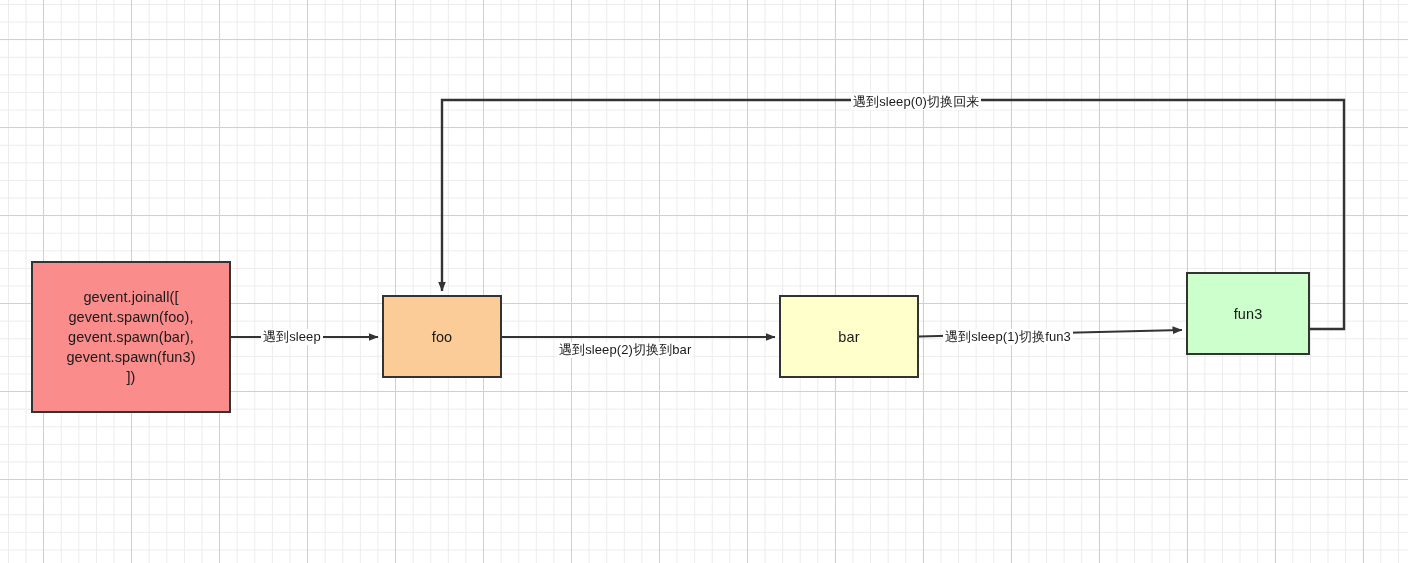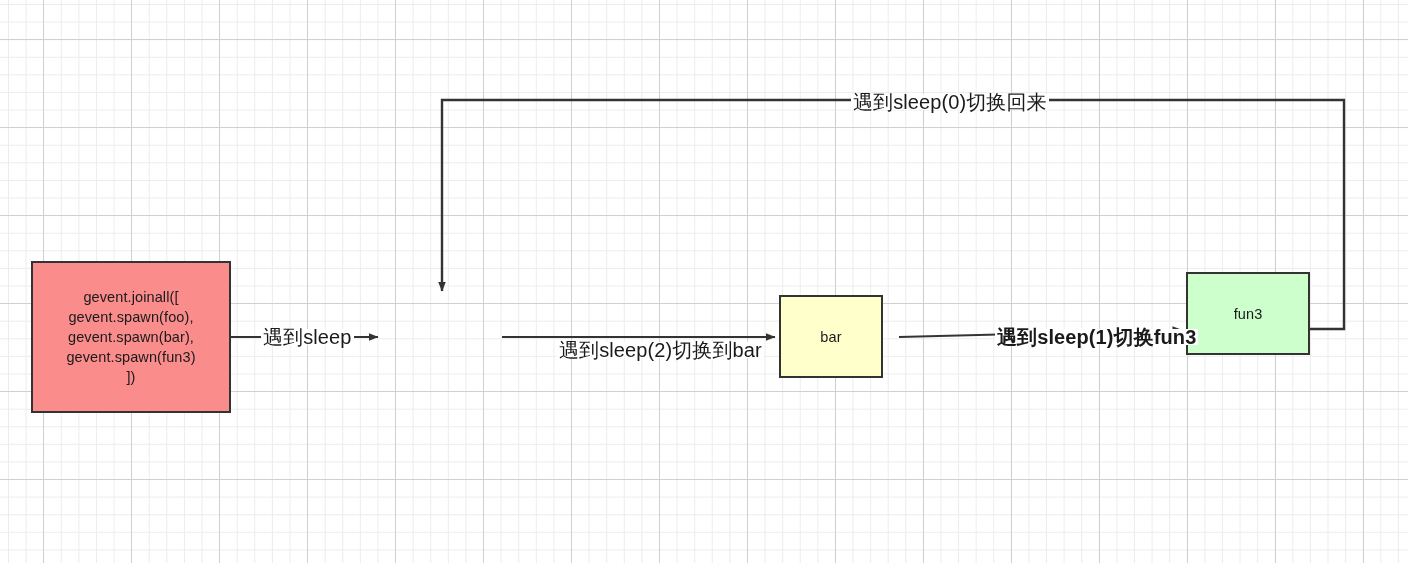--- a/index.html
+++ b/index.html
@@ -51,42 +51,42 @@
   }
   #node-foo {
     left: 382px;
     top: 295px;
     width: 120px;
     height: 83px;
   }
   #node-bar {
     left: 779px;
     top: 295px;
-    width: 104px;
+    width: 140px;
     height: 83px;
   }
   #node-fun3 {
     left: 1186px;
     top: 272px;
     width: 124px;
     height: 83px;
   }
   .edge-label {
     position: absolute;
-    font-size: 20px;
+    font-size: 13px;
     color: #1a1a1a;
     background: #ffffff;
     padding: 0 2px;
     line-height: 16px;
     white-space: nowrap;
     letter-spacing: 0.1px;
   }
   #label-e1 { left: 261px; top: 329px; }
   #label-e2 { left: 557px; top: 329px; margin-top: 13px; }
-  #label-e3 { left: 995px; top: 329px; font-weight: bold; }
+  #label-e3 { left: 943px; top: 329px; }
   #label-e4 { left: 851px; top: 94px; }
 </style>
 </head>
 <body>
 
 <div id="canvas">
 
   <svg class="svg-layer" viewBox="0 0 1408 563">
     <defs>
       <marker id="arrowhead" markerWidth="10" markerHeight="8" refX="9.5" refY="4" orient="auto" markerUnits="userSpaceOnUse">
@@ -102,20 +102,21 @@
 
     <path d="M1306,329 L1344,329 L1344,100 L442,100 L442,291" fill="none" stroke="#333333" stroke-width="2.4" marker-end="url(#arrowhead)"></path>
   </svg>
 
   <div class="node" id="node-joinall" style="background:#fa8c8c;">gevent.joinall([
 gevent.spawn(foo),
 gevent.spawn(bar),
 gevent.spawn(fun3)
 ])</div>
 
+  <div class="node" id="node-foo" style="background:#fbcb98;">foo</div>
 
   <div class="node" id="node-bar" style="background:#ffffcc;">bar</div>
 
   <div class="node" id="node-fun3" style="background:#ccffcc;">fun3</div>
 
   <div class="edge-label" id="label-e1">遇到sleep</div>
 
   <div class="edge-label" id="label-e2">遇到sleep(2)切换到bar</div>
 
   <div class="edge-label" id="label-e3">遇到sleep(1)切换fun3</div>

